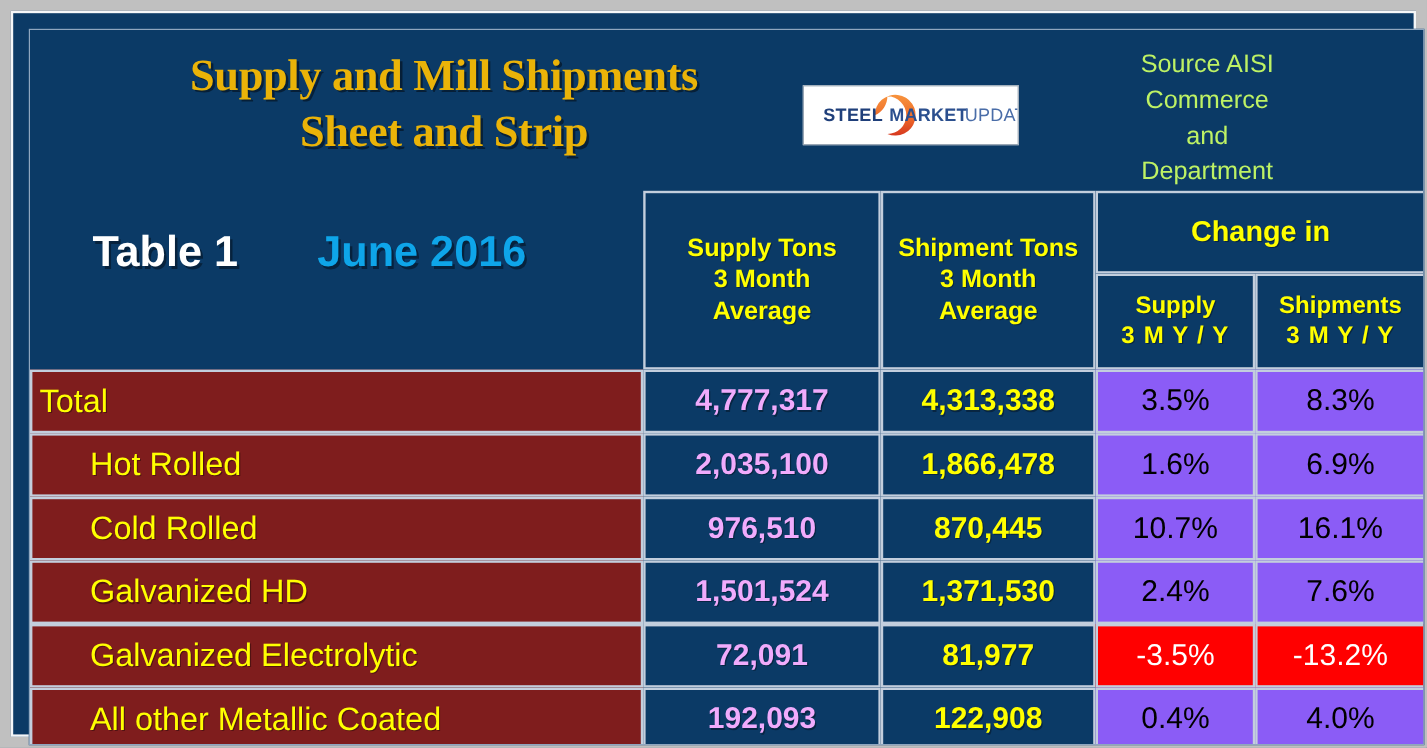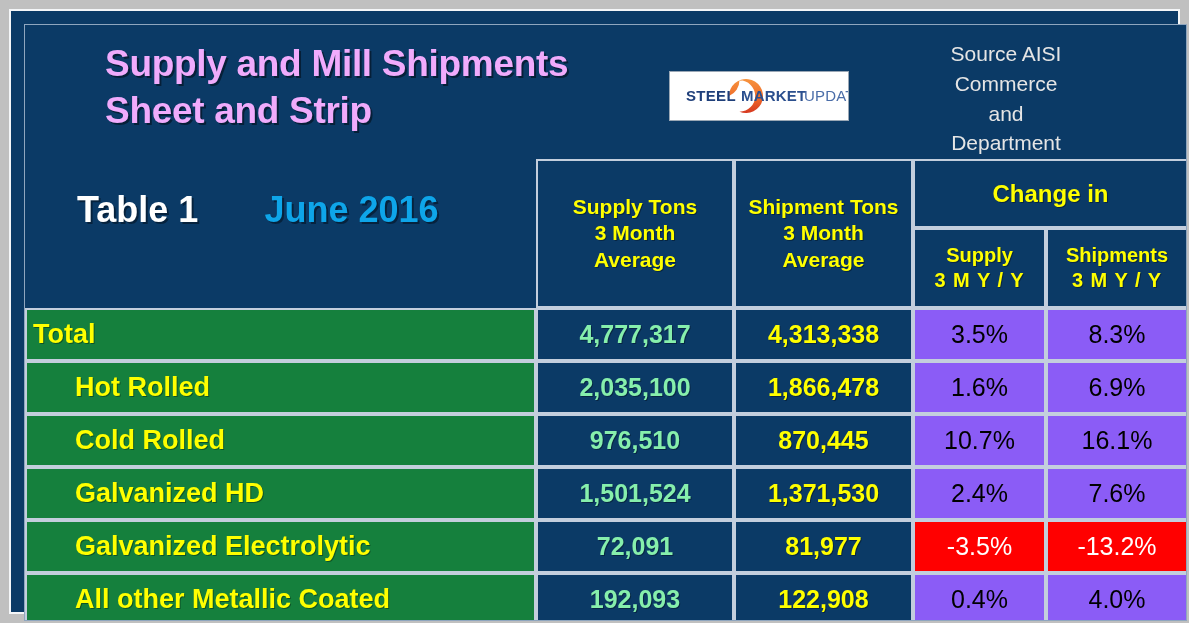--- a/index.html
+++ b/index.html
@@ -50,27 +50,28 @@
     left: 0; top: 0;
     width: 1163px;
     height: 283px;
   }
 
   #title-block {
     position: absolute;
     left: 80px;
     top: 16px;
     width: 530px;
-    text-align: left;
-    color: #f0abfc;
+    text-align: center;
+    color: #eab308;
     font-size: 37px;
     font-weight: bold;
     line-height: 1.27;
     letter-spacing: -0.3px;
     text-shadow: 2px 2px 0 rgba(0,0,0,0.45);
+    font-family: Liberation Serif, serif;
   }
   #title-block .tline { display: block; white-space: nowrap; }
 
   
   #logo-box {
     position: absolute;
     left: 644px;
     top: 46px;
     width: 180px;
     height: 50px;
@@ -81,21 +82,21 @@
   }
   #logo-svg { display: block; width: 178px; height: 48px; }
 
   
   #source-note {
     position: absolute;
     left: 866px;
     top: 14px;
     width: 230px;
     text-align: center;
-    color: #e5e5e5;
+    color: #bef264;
     font-size: 21px;
     font-weight: normal;
     line-height: 1.42;
   }
   #source-note span { display: block; }
 
   
   #caption-row {
     position: absolute;
     left: 52px;
@@ -173,34 +174,33 @@
     box-sizing: border-box;
     border: 2px solid #c3cedd;
     display: flex;
     align-items: center;
     overflow: hidden;
     white-space: nowrap;
   }
   .c-label {
     left: 0px;
     width: 511px;
-    background: #15803d;
+    background: #7f1d1d;
     color: #ffff00;
     font-size: 27px;
     padding-left: 6px;
     justify-content: flex-start;
     text-shadow: 1px 1px 0 rgba(0,0,0,0.35);
-    font-weight: bold;
   }
   .c-label.indent { padding-left: 48px; }
   .c-supply {
     left: 511px;
     width: 198px;
     background: #0b3a66;
-    color: #86efac;
+    color: #f0abfc;
     font-size: 25px;
     font-weight: bold;
     justify-content: center;
     text-shadow: 1px 1px 0 rgba(0,0,0,0.35);
   }
   .c-shipment {
     left: 709px;
     width: 179px;
     background: #0b3a66;
     color: #ffff00;

